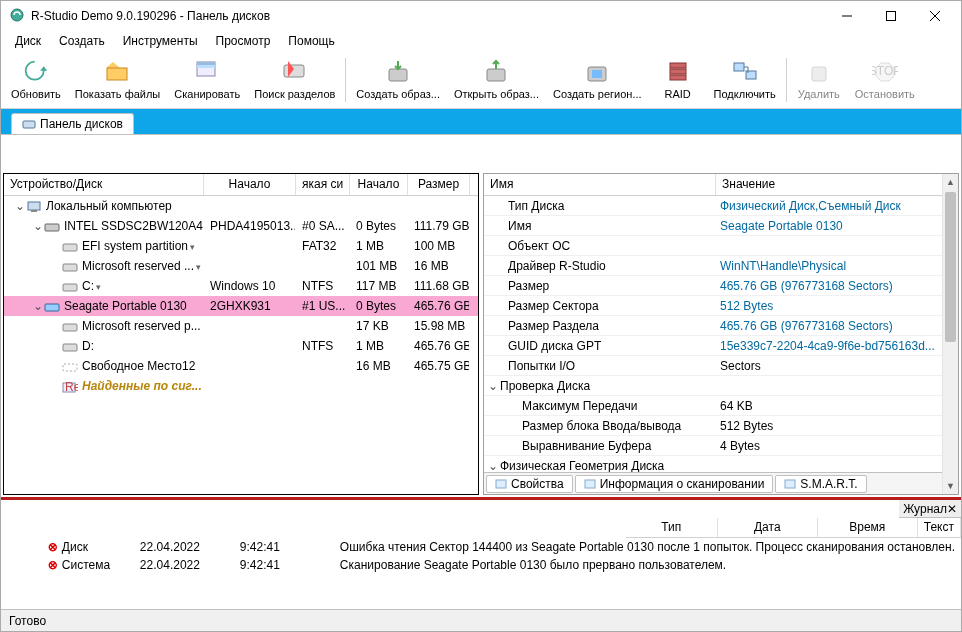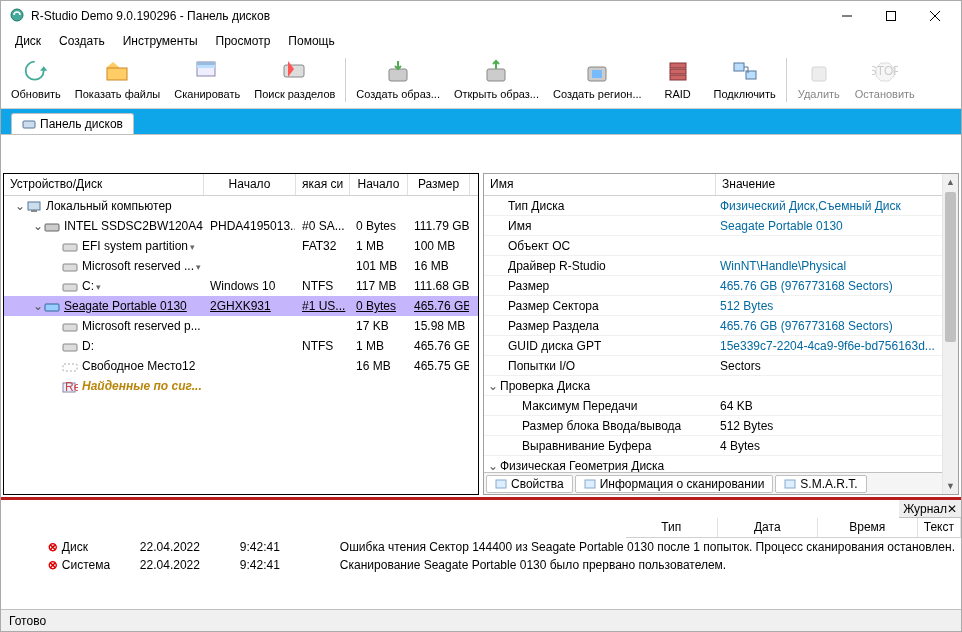--- a/index.html
+++ b/index.html
@@ -18,21 +18,21 @@
 .tabs-row { height: 26px; display: flex; align-items: flex-end; border-bottom: 1px solid #c0c0c0; padding-left: 10px; background: #0ea5e9; }
 .tab-btn { border: 1px solid #c0c0c0; border-bottom: none; padding: 3px 10px; background: #fff; display: flex; align-items: center; gap: 4px; border-radius: 3px 3px 0 0; }
 .main { flex: 1; display: flex; min-height: 0; margin-top: 36px; }
 .panel { flex: 1; display: flex; flex-direction: column; border: 1px solid #000; margin: 2px; min-width: 0; }
 .panel.right { border: 1px solid #a0a0a0; }
 .grid-head { display: flex; border-bottom: 1px solid #d0d0d0; background: #fff; height: 22px; }
 .grid-head .hc { padding: 3px 6px; border-right: 1px solid #e0e0e0; font-size: 12px; white-space: nowrap; overflow: hidden; }
 .grid-body { flex: 1; overflow-y: auto; position: relative; }
 .row { display: flex; height: 20px; align-items: center; }
 .row .cell { padding: 2px 6px; white-space: nowrap; overflow: hidden; border-right: 1px solid transparent; font-size: 12px; }
-.row.selected { background: #c4b5fd; text-decoration: underline; }
+.row.selected { background: #f9a8d4; }
 .indent { display: inline-block; }
 .chevron { display: inline-block; width: 12px; text-align: center; color: #555; cursor: default; }
 .dev-icon { display: inline-block; width: 16px; height: 12px; margin-right: 4px; vertical-align: middle; }
 .italic-gold { color: #b8860b; font-style: italic; font-weight: bold; }
 .dd { display: inline-block; color: #666; font-size: 9px; margin-left: 2px; }
 .props-body { flex: 1; overflow-y: auto; }
 .prow { display: flex; height: 20px; align-items: center; border-bottom: 1px solid #f0f0f0; }
 .prow .pname { width: 232px; padding: 2px 4px 2px 24px; white-space: nowrap; overflow: hidden; }
 .prow .pval { flex: 1; padding: 2px 4px; color: #0369a1; white-space: nowrap; overflow: hidden; display: flex; align-items: center; justify-content: space-between; }
 .prow.group .pname { font-weight: normal; padding-left: 18px; color: #000; }

